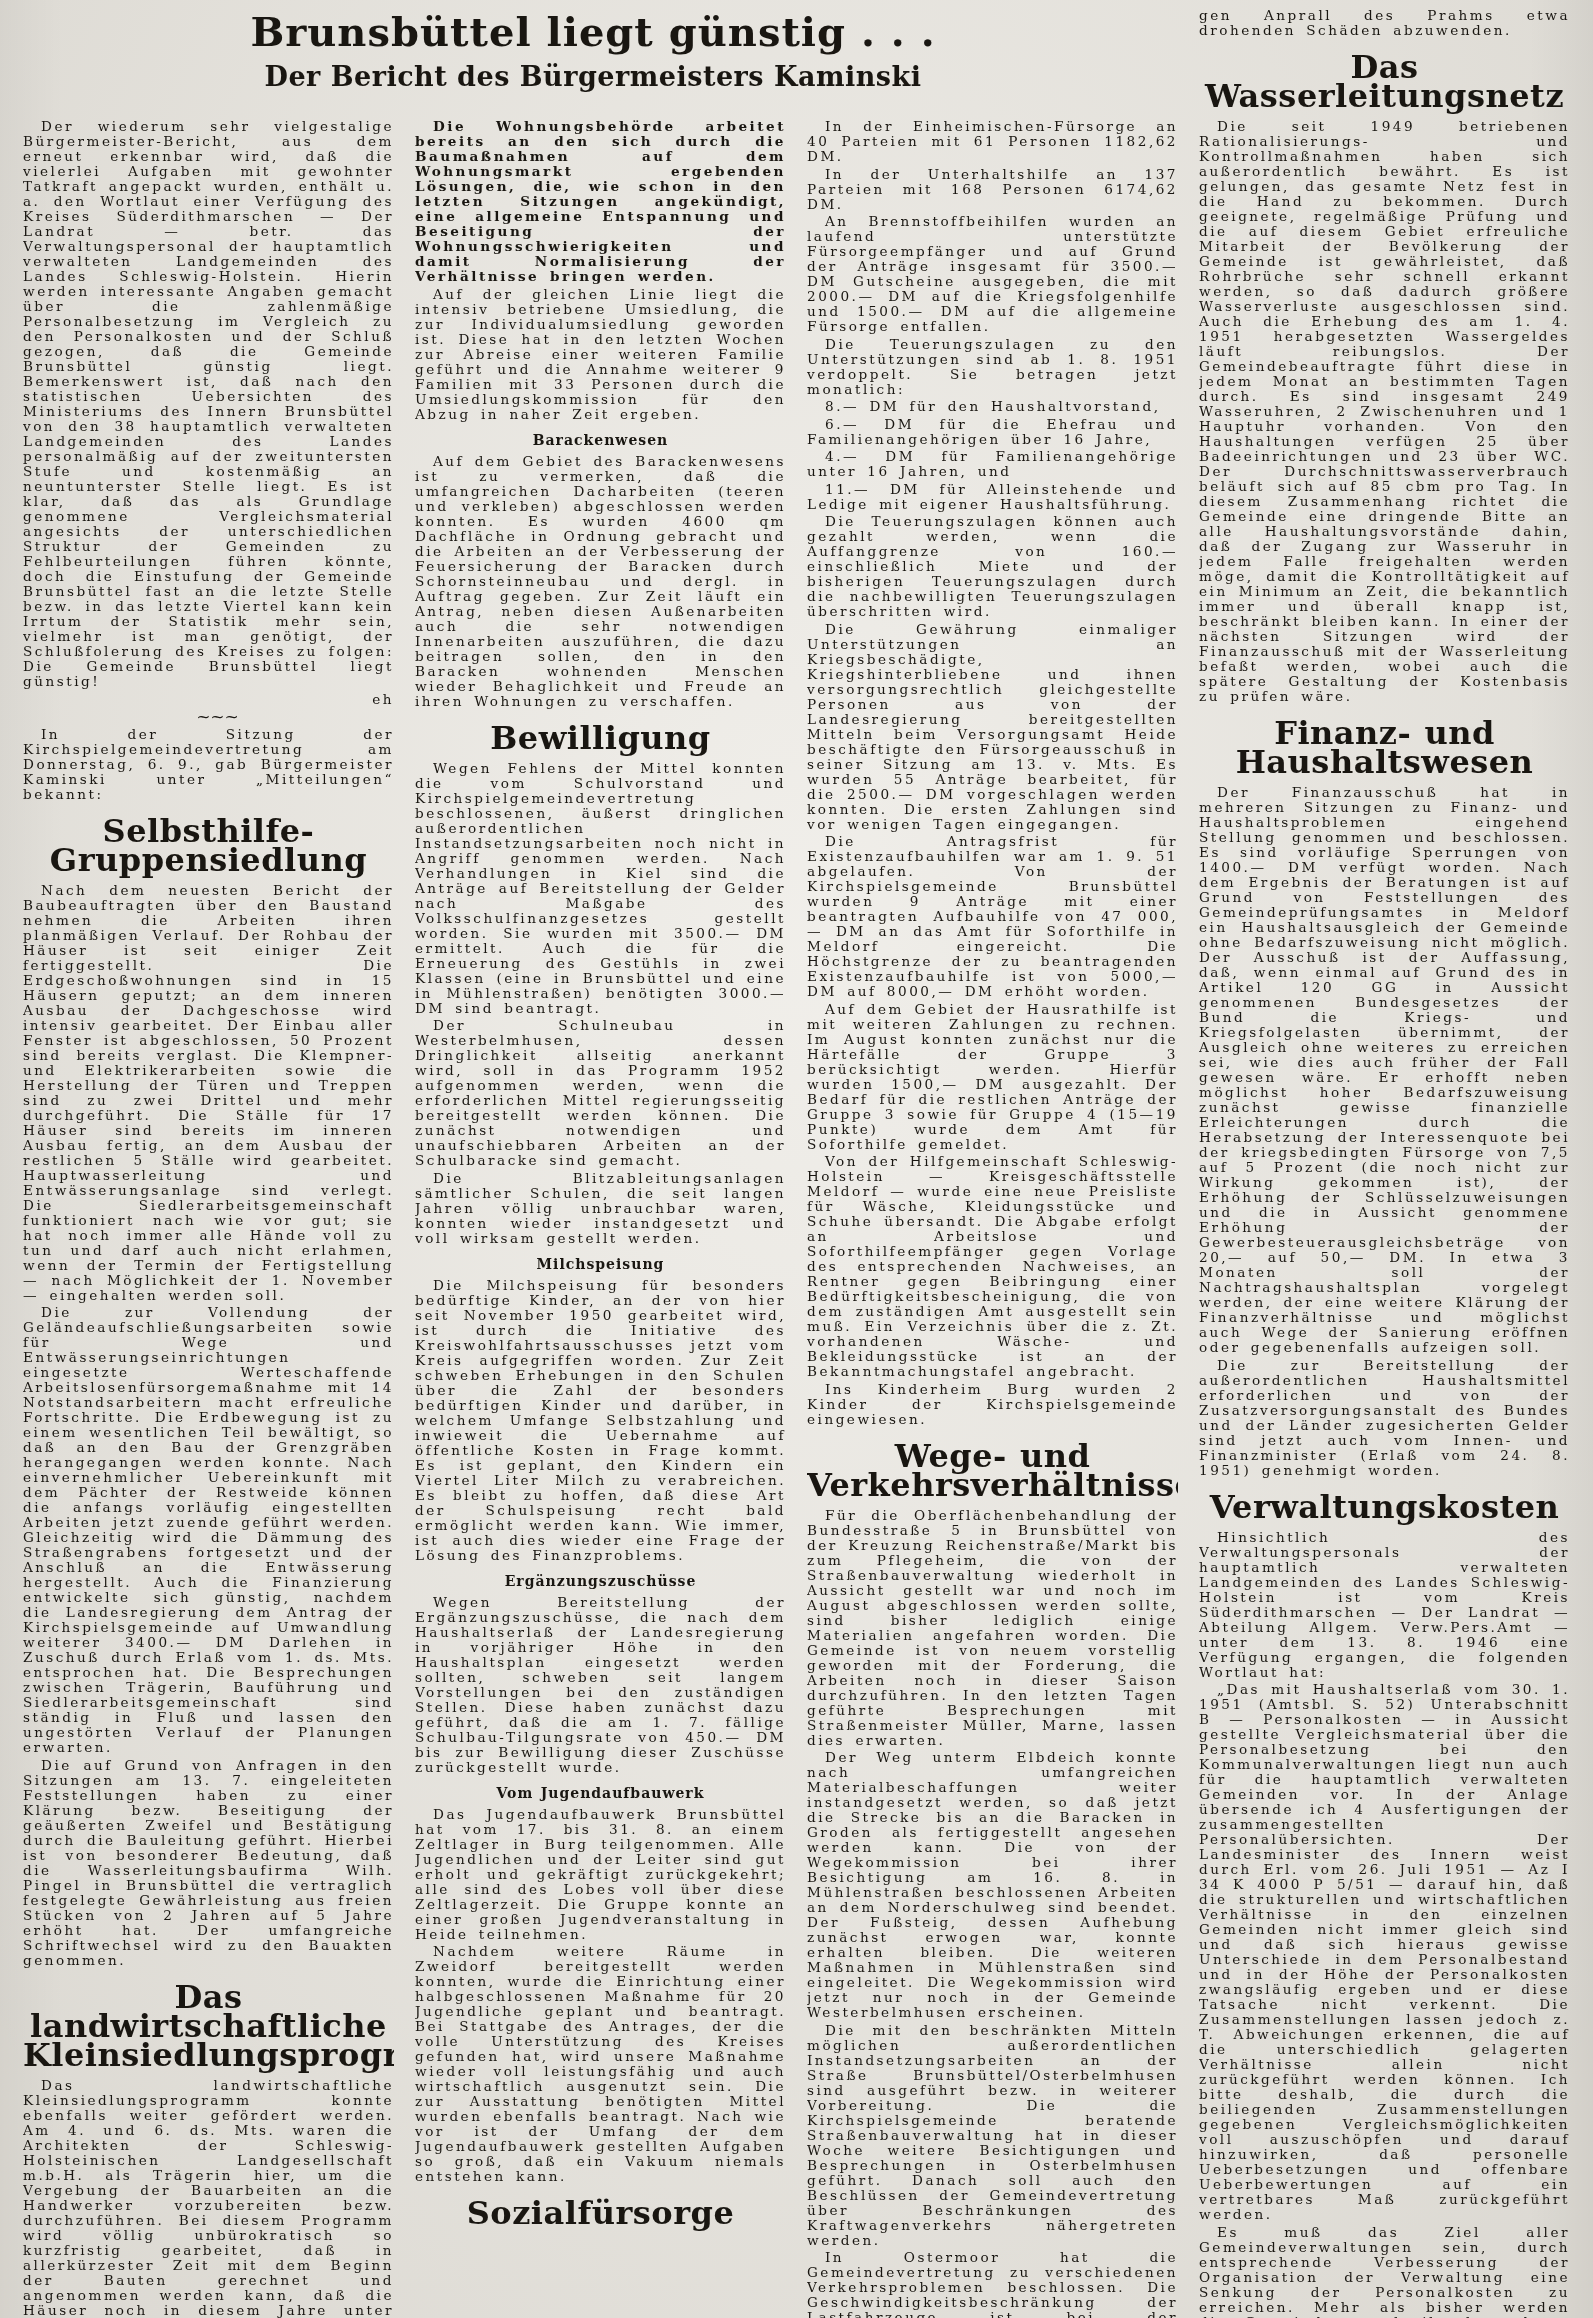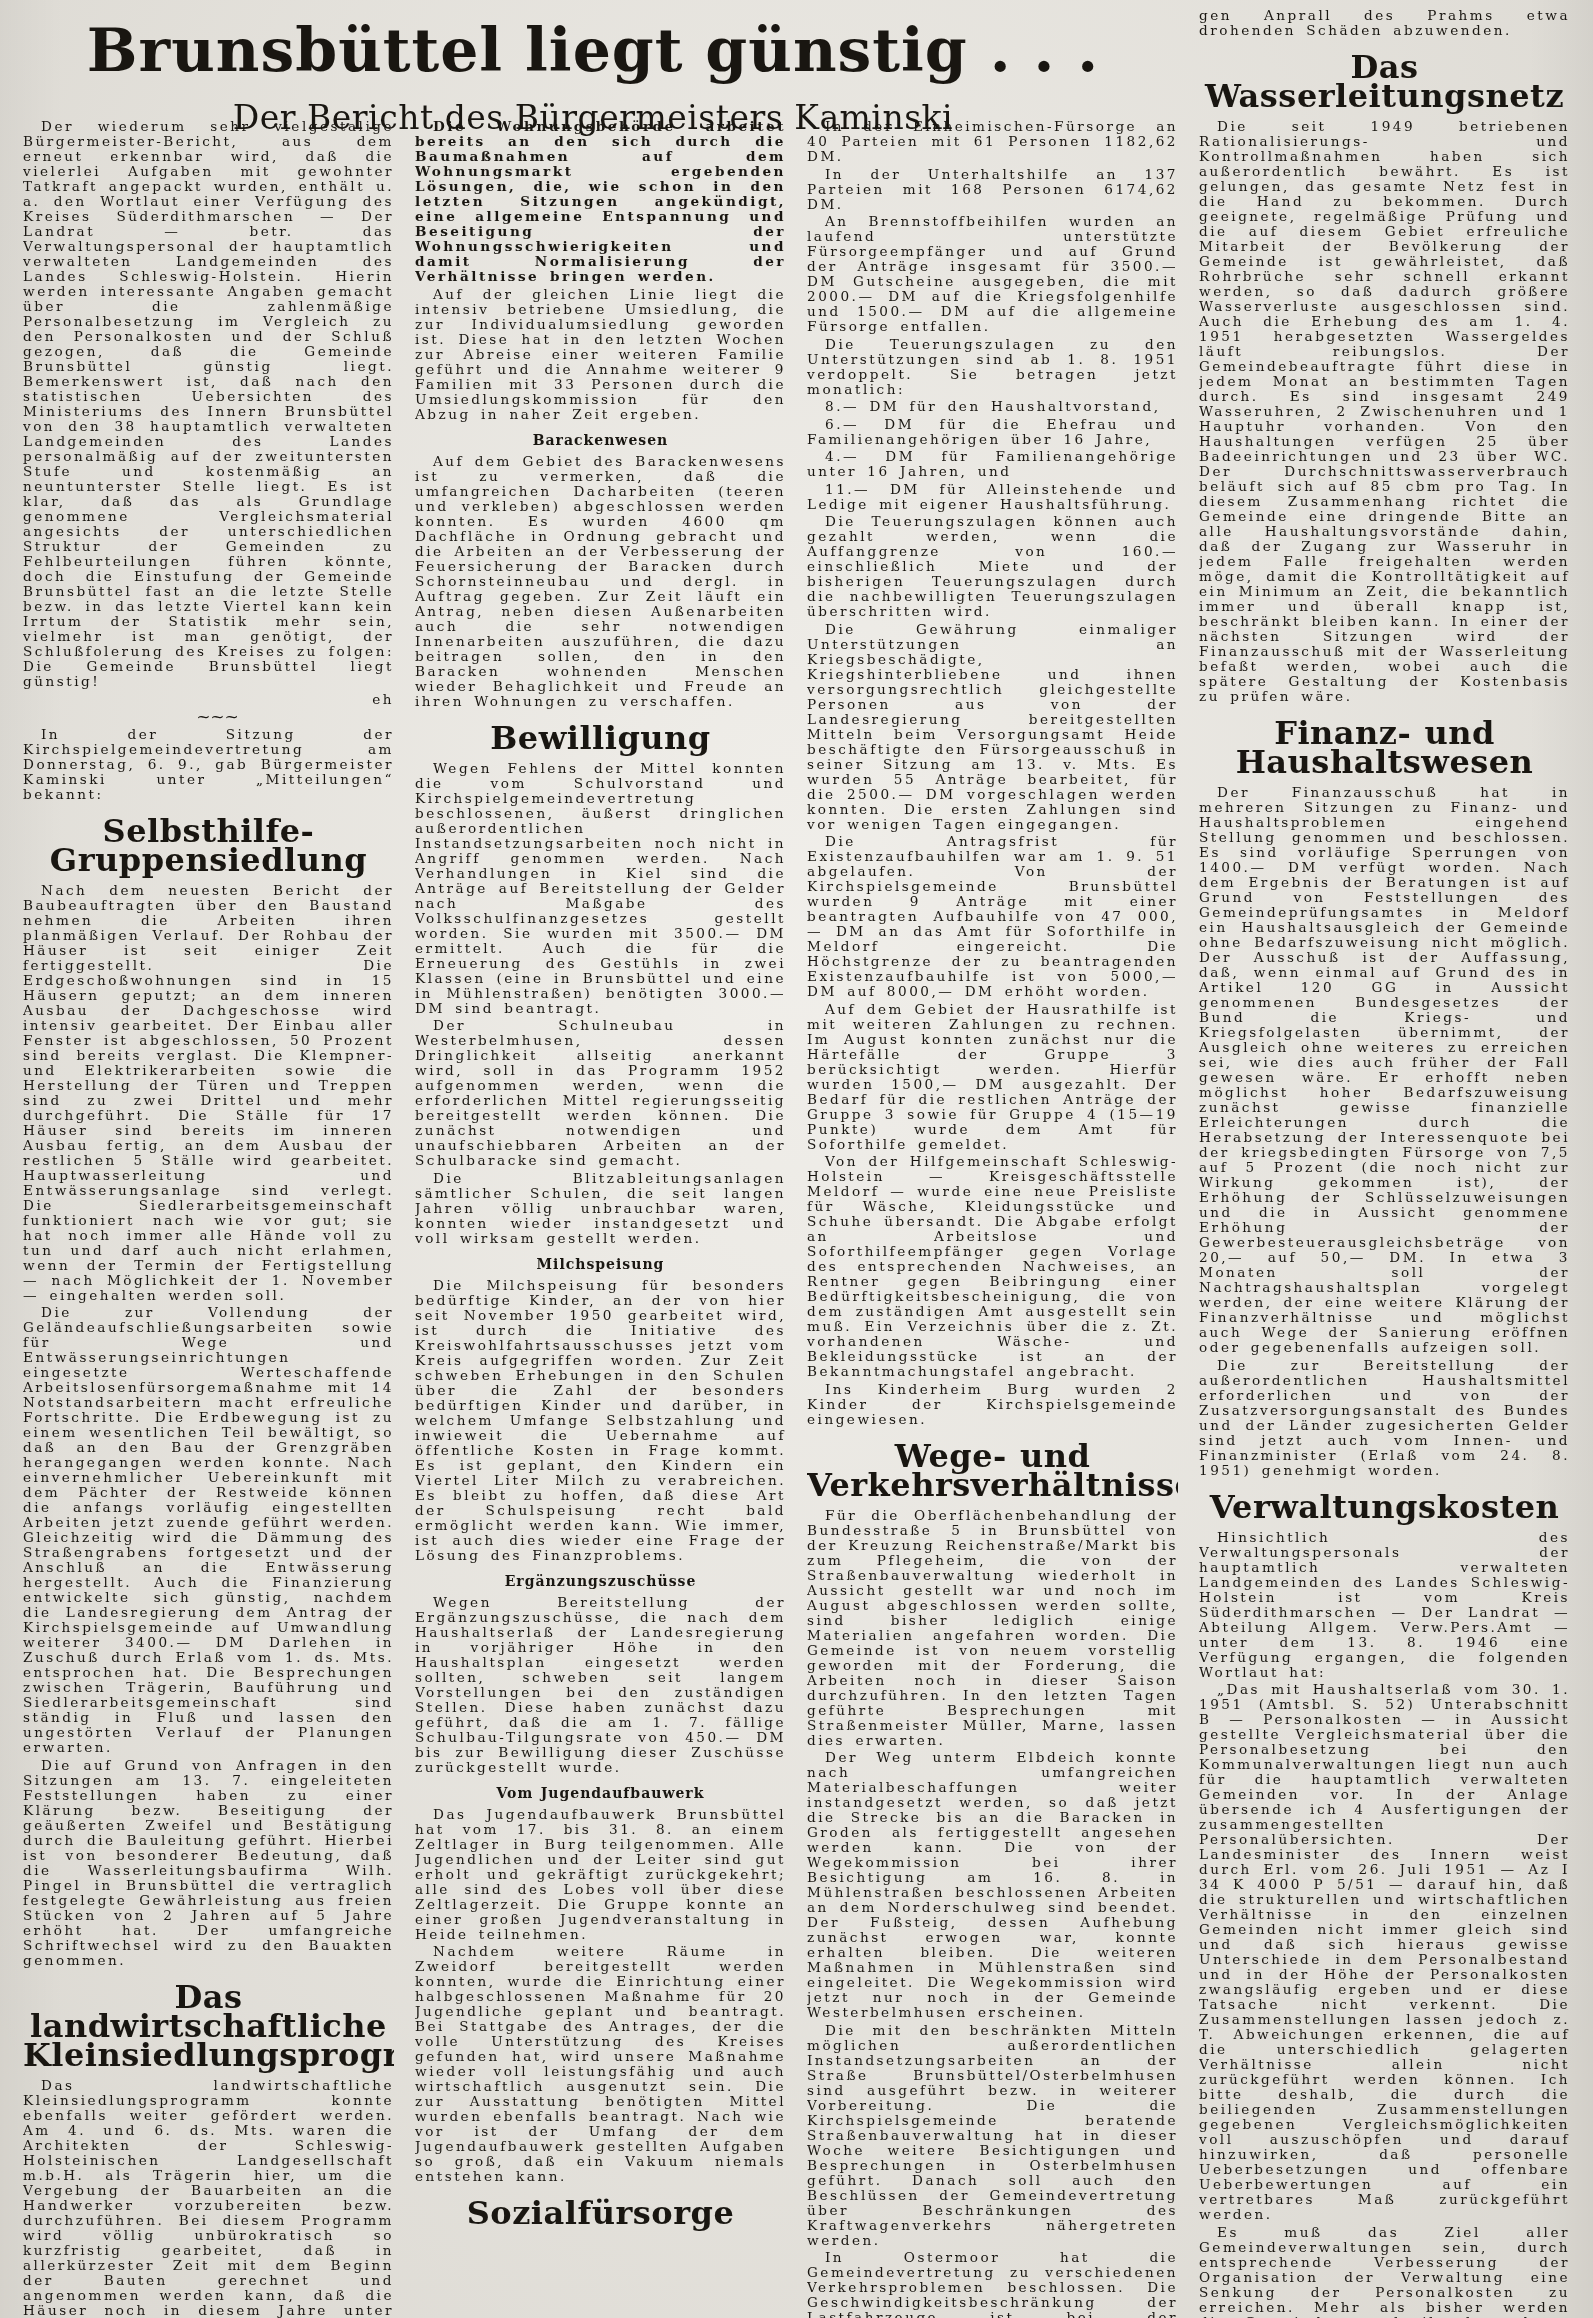--- a/index.html
+++ b/index.html
@@ -13,25 +13,25 @@
       linear-gradient(90deg, rgba(0,0,0,0.04), rgba(0,0,0,0) 4%, rgba(0,0,0,0) 96%, rgba(0,0,0,0.05));
     color:#191611;
     font-family:"DejaVu Serif", "Liberation Serif", serif;
     overflow:hidden;
   }
   .header {
     position:absolute; top:3px; left:23px; width:1140px;
     text-align:center; z-index:2;
   }
   .title {
-    margin:16px; font-size:60px; line-height:1.05; font-weight:bold;
+    margin:8px; font-size:40px; line-height:1.05; font-weight:bold;
     letter-spacing:1px; white-space:nowrap;
   }
   .subtitle {
-    margin:4px 0 18px; font-size:33px; font-weight:normal; letter-spacing:0.5px;
+    margin:4px 0 18px; font-size:27px; font-weight:bold; letter-spacing:0.5px;
   }
   .cols {
     position:absolute; top:0; left:23px; height:2319px;
     display:flex; gap:21px; z-index:1;
   }
   .col {
     width:371px; height:2319px; overflow:hidden;
     font-size:13.6px; line-height:15px;
     letter-spacing:2.5px; word-spacing:3.5px;
     text-align:justify;

